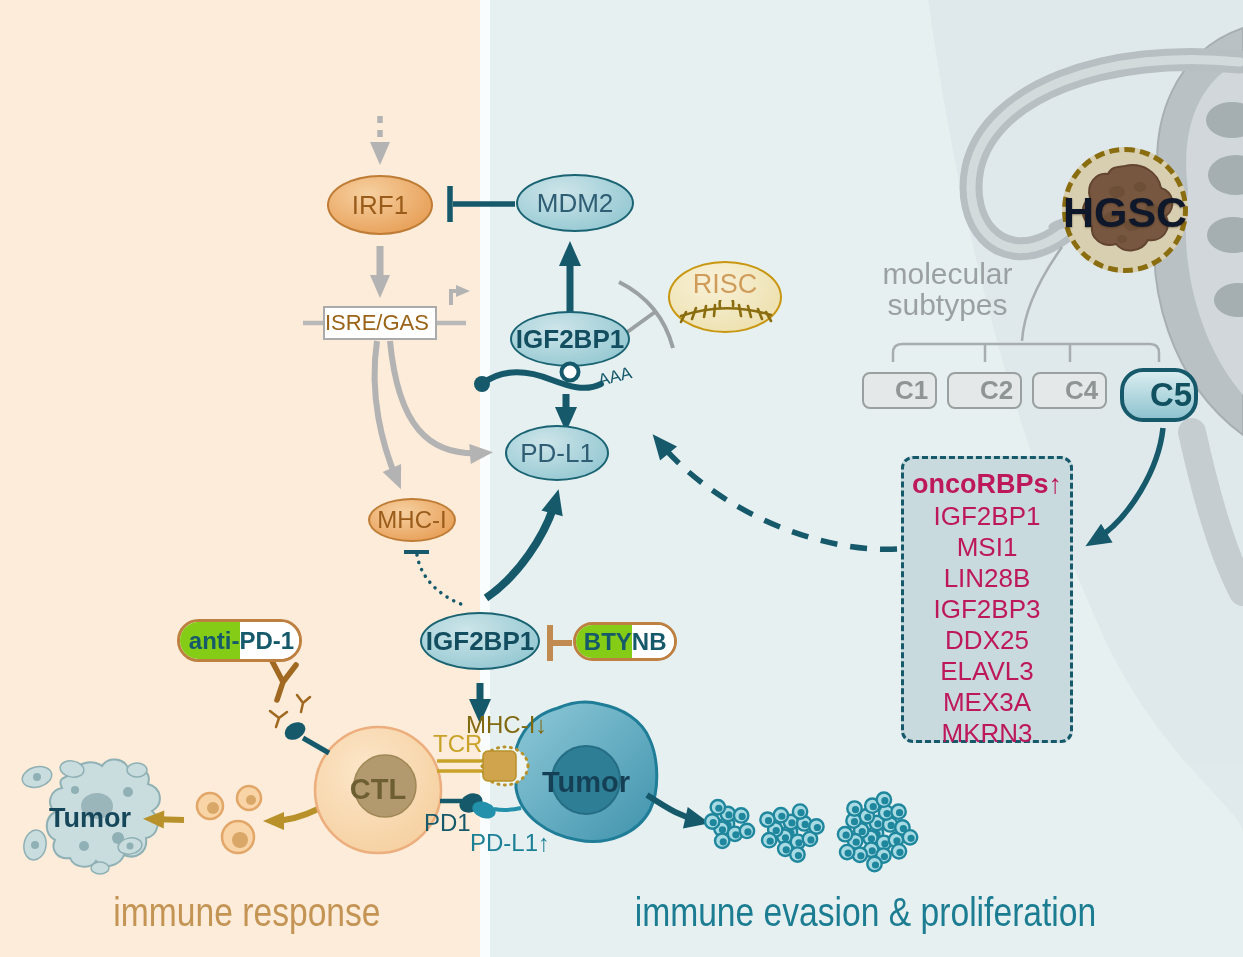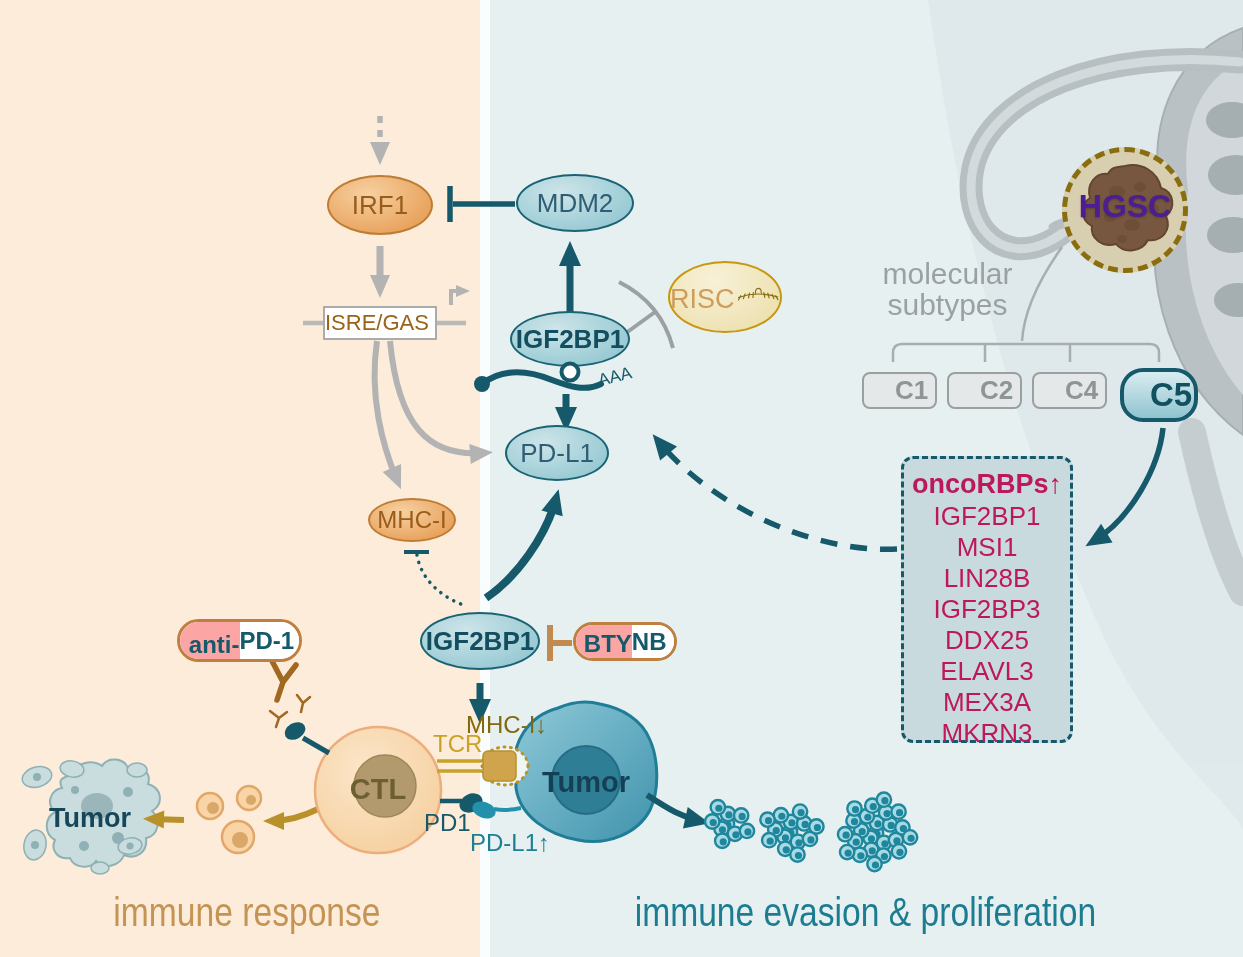--- a/index.html
+++ b/index.html
@@ -9,48 +9,48 @@
   
   #panel-left{left:0;top:0;width:481px;height:957px;background:#fcecd9;}
   #panel-right{left:489px;top:0;width:754px;height:957px;background:#e6f0f1;}
   #divider{left:480px;top:0;width:10px;height:957px;background:#fafdfd;}
   
   .node{position:absolute;border-radius:50%;display:flex;align-items:center;justify-content:center;
         font-size:26px;color:#2e5d74;border:2.5px solid #1a6372;box-sizing:border-box;white-space:nowrap;}
   .node.teal{background:radial-gradient(ellipse at 38% 30%, #cde5e9 0%, #8fc5d0 90%);}
   .node.orange{background:radial-gradient(ellipse at 38% 30%, #f6d0a0 0%, #e69a50 90%);border-color:#bf7c35;color:#9a5c1a;}
   .node.gray{background:radial-gradient(ellipse at 38% 30%, #eaeaea 0%, #cdcdcd 90%);border-color:#b3b3b3;color:#8f8f8f;}
-  .node.goldn{background:radial-gradient(ellipse at 40% 26%, #f8f1d8 0%, #ecdfab 90%);border-color:#c8960f;color:#cf9c5a;flex-direction:row;}
+  .node.goldn{background:radial-gradient(ellipse at 40% 26%, #f8f1d8 0%, #ecdfab 90%);border-color:#c8960f;color:#cf9c5a;flex-direction:column;}
   .bold{font-weight:bold;}
   
   .rectbox{position:absolute;background:#fff;border:2px solid #ababab;color:#9a6318;font-size:22px;
            display:flex;align-items:center;justify-content:flex-start;box-sizing:border-box;}
   .cbox{position:absolute;border-radius:8px;border:2.5px solid #9aa0a0;background:#e5e8e8;color:#8f9595;
         font-weight:bold;font-size:26px;display:flex;align-items:center;justify-content:center;box-sizing:border-box;padding-left:24px;}
   .cbox.c5{border-radius:23px;border:4px solid #15596b;background:linear-gradient(180deg,#d9edf0,#8fc3cf);
            color:#11505f;font-size:33px;}
   .onco{position:absolute;left:901px;top:456px;width:172px;height:287px;box-sizing:border-box;
         border:3px dashed #15596b;border-radius:12px;background:rgba(198,216,220,0.92);
         color:#be185d;text-align:center;padding-top:9px;}
   .onco .title{font-weight:bold;font-size:27px;line-height:33px;}
   .onco .gene{font-size:26px;line-height:31px;}
   
   .capsule{position:absolute;display:flex;border:3px solid #bd8040;border-radius:999px;overflow:hidden;
            background:#fff;box-sizing:border-box;font-weight:bold;color:#15596b;align-items:stretch;}
   .capsule .half{display:flex;align-items:center;}
-  .capsule .half-l{background:#fca5a5;justify-content:flex-end;align-items:flex-end;}
+  .capsule .half-l{background:#84cc16;justify-content:flex-end;}
   .capsule .half-r{background:#fff;justify-content:flex-start;}
   
   .lbl{position:absolute;white-space:nowrap;}
   .caption{position:absolute;font-size:41px;white-space:nowrap;text-align:center;}
   .caption .squeeze{display:inline-block;transform:scaleX(0.82);transform-origin:center;}
   .hgsc{position:absolute;left:1062px;top:147px;width:126px;height:126px;border-radius:50%;
         border:5px dashed #8a6d0e;background:#d8cfb1;box-sizing:border-box;}
-  .hgsc-label{position:absolute;left:1062px;top:188px;width:126px;text-align:center;color:#4c1d95;
-              font-weight:bold;font-size:32px;text-shadow:0 1px 2px rgba(60,40,20,.45);}
+  .hgsc-label{position:absolute;left:1062px;top:188px;width:126px;text-align:center;color:#0f172a;
+              font-weight:bold;font-size:43px;text-shadow:0 1px 2px rgba(60,40,20,.45);}
 </style>
 </head>
 <body>
 
 <div id="stage">
   <div id="panel-left" class="abs"></div>
   <div id="panel-right" class="abs"></div>
   <div id="divider" class="abs"></div>
 
   <svg class="abs" width="1243" height="957" style="left:0;top:0">

